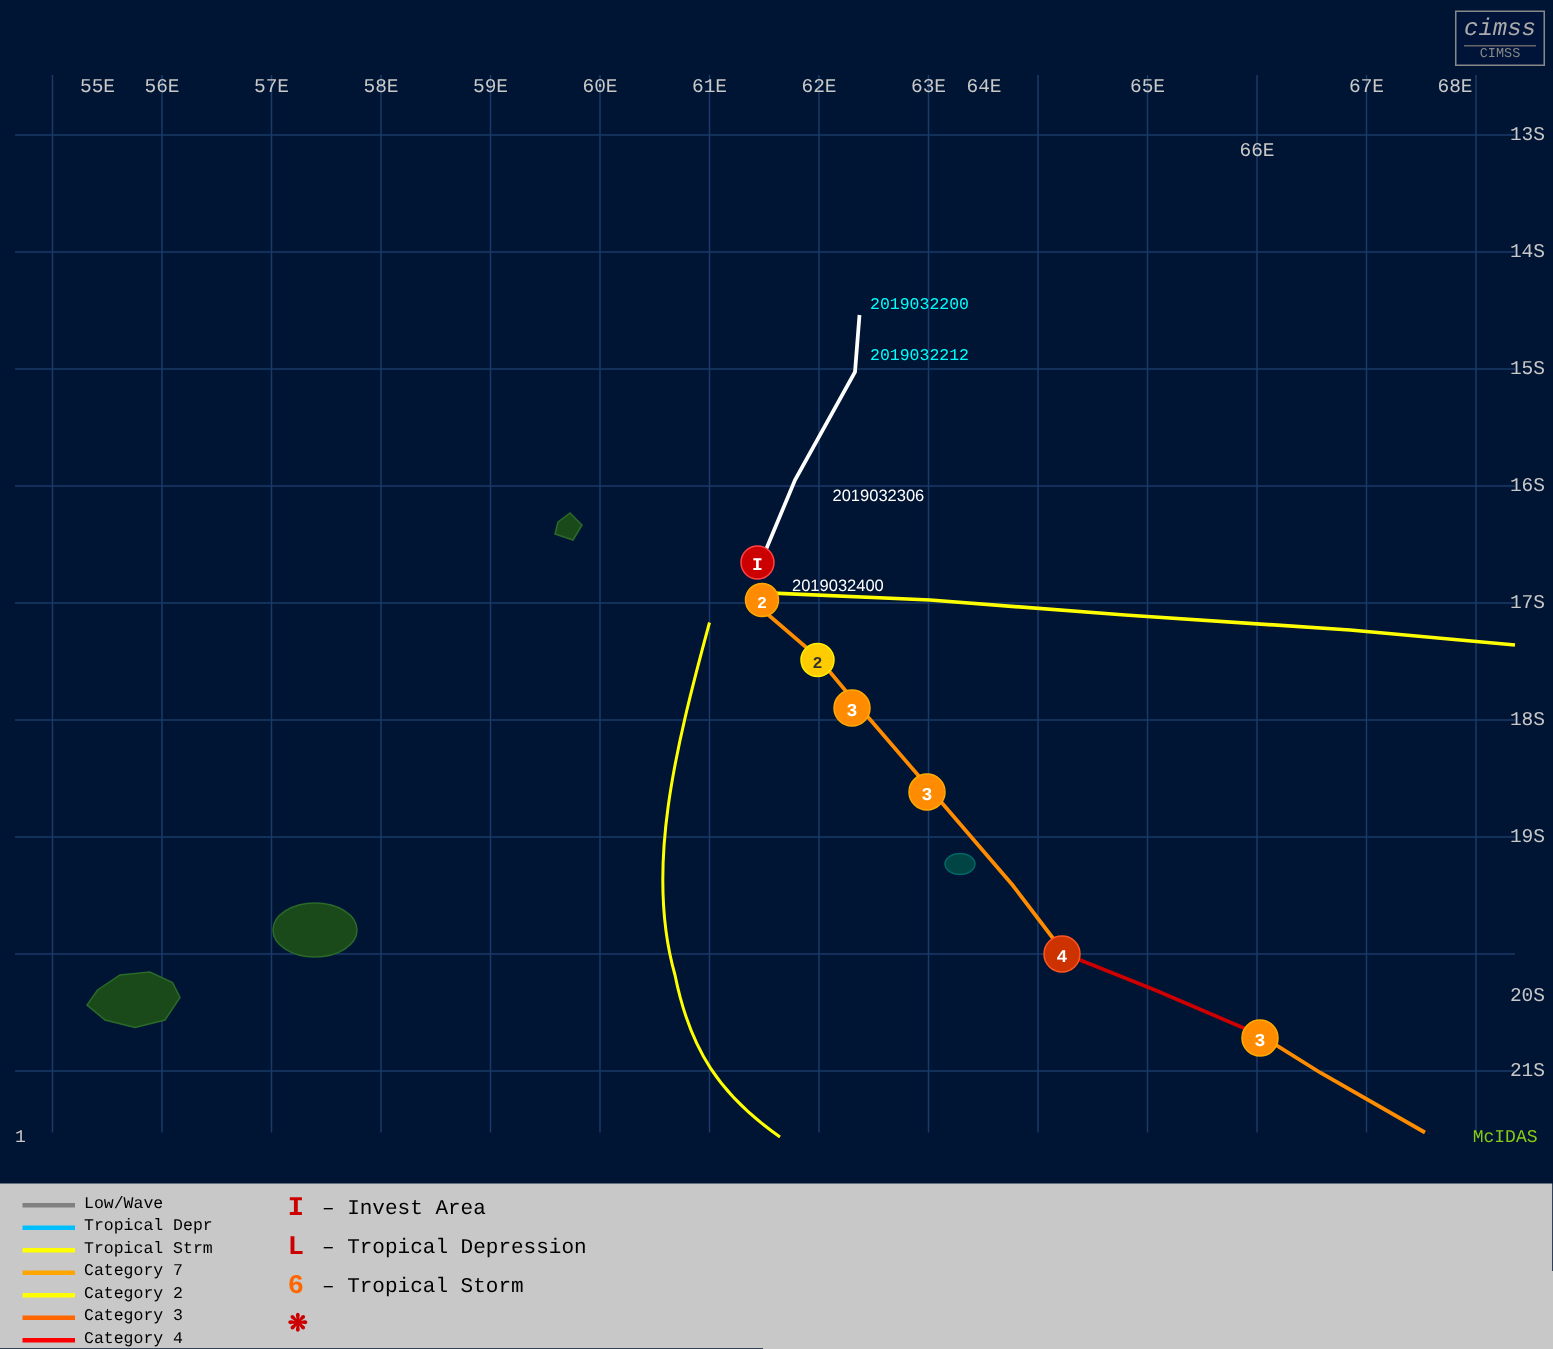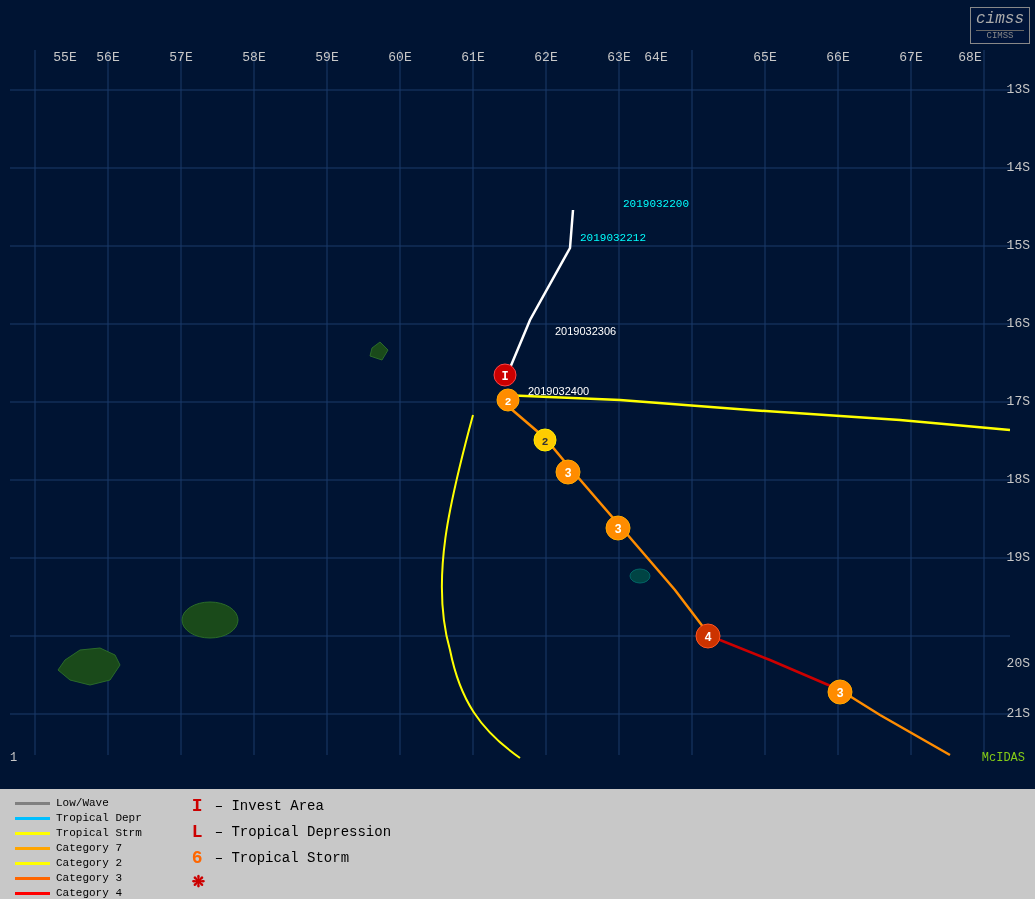--- a/index.html
+++ b/index.html
@@ -232,36 +232,36 @@
       <span class="lon-label" style="left:108px;">56E</span>
       <span class="lon-label" style="left:181px;">57E</span>
       <span class="lon-label" style="left:254px;">58E</span>
       <span class="lon-label" style="left:327px;">59E</span>
       <span class="lon-label" style="left:400px;">60E</span>
       <span class="lon-label" style="left:473px;">61E</span>
       <span class="lon-label" style="left:546px;">62E</span>
       <span class="lon-label" style="left:619px;">63E</span>
       <span class="lon-label" style="left:656px;">64E</span>
       <span class="lon-label" style="left:765px;">65E</span>
-      <span class="lon-label" style="left:838px;">66E</span>
+      <span class="lon-label" style="left:838px;margin-top:43px;">66E</span>
       <span class="lon-label" style="left:911px;">67E</span>
       <span class="lon-label" style="left:970px;">68E</span>
     </div>
 
     <span class="lat-label" style="top:82px;text-align:center;">13S</span>
     <span class="lat-label" style="top:160px;">14S</span>
     <span class="lat-label" style="top:238px;">15S</span>
     <span class="lat-label" style="top:316px;">16S</span>
     <span class="lat-label" style="top:394px;">17S</span>
     <span class="lat-label" style="top:472px;">18S</span>
     <span class="lat-label" style="top:550px;">19S</span>
     <span class="lat-label" style="top:628px;margin-top:28px;">20S</span>
     <span class="lat-label" style="top:706px;">21S</span>
 
-    <div class="timestamp" style="left:580px;top:198px;margin-left:43px;">2019032200</div>
+    <div class="timestamp" style="left:580px;top:198px;">2019032200</div>
     <div class="timestamp" style="left:580px;top:232px;">2019032212</div>
     <div class="timestamp-white" style="left:555px;top:325px;">2019032306</div>
     <div class="timestamp-white" style="left:528px;top:385px;">2019032400</div>
 
     <div id="cimss-logo">
       <div style="font-size:16px;font-style:italic;color:#aaa;">cimss</div>
       <div style="font-size:9px;color:#888;border-top:1px solid #666;margin-top:2px;">CIMSS</div>
     </div>
 
     <div id="frame-num">1</div>

